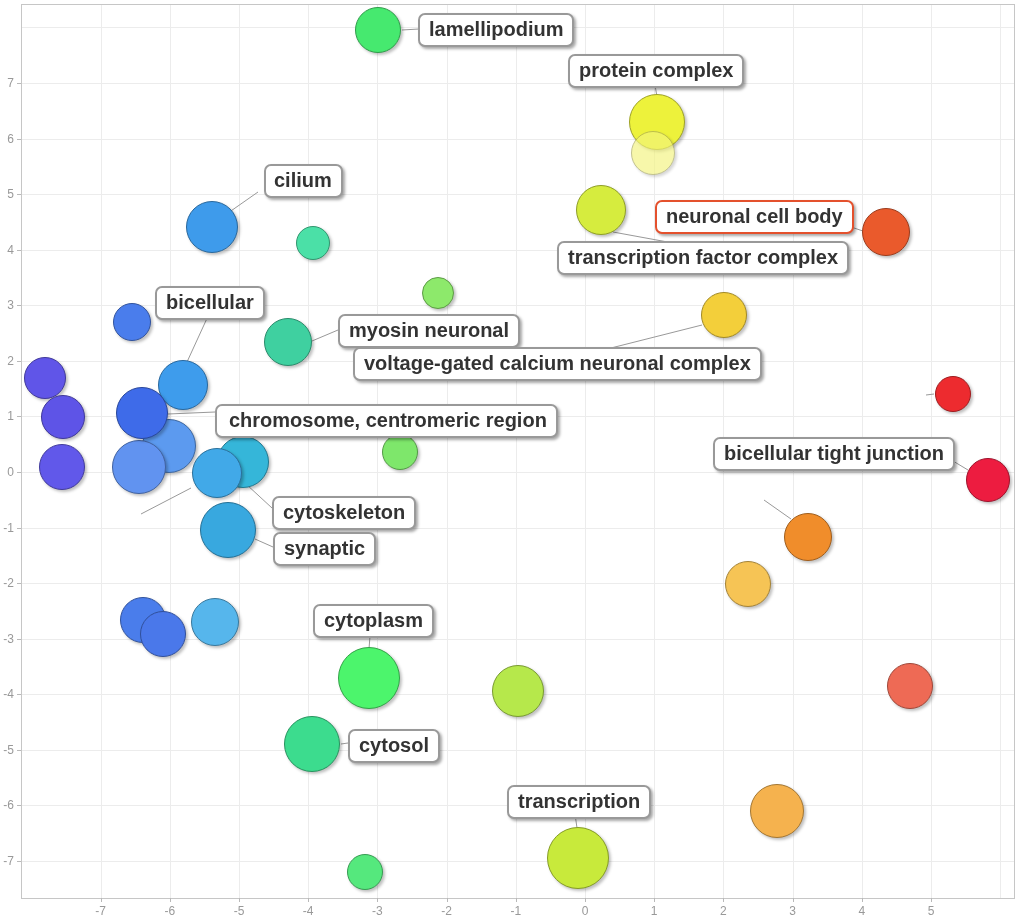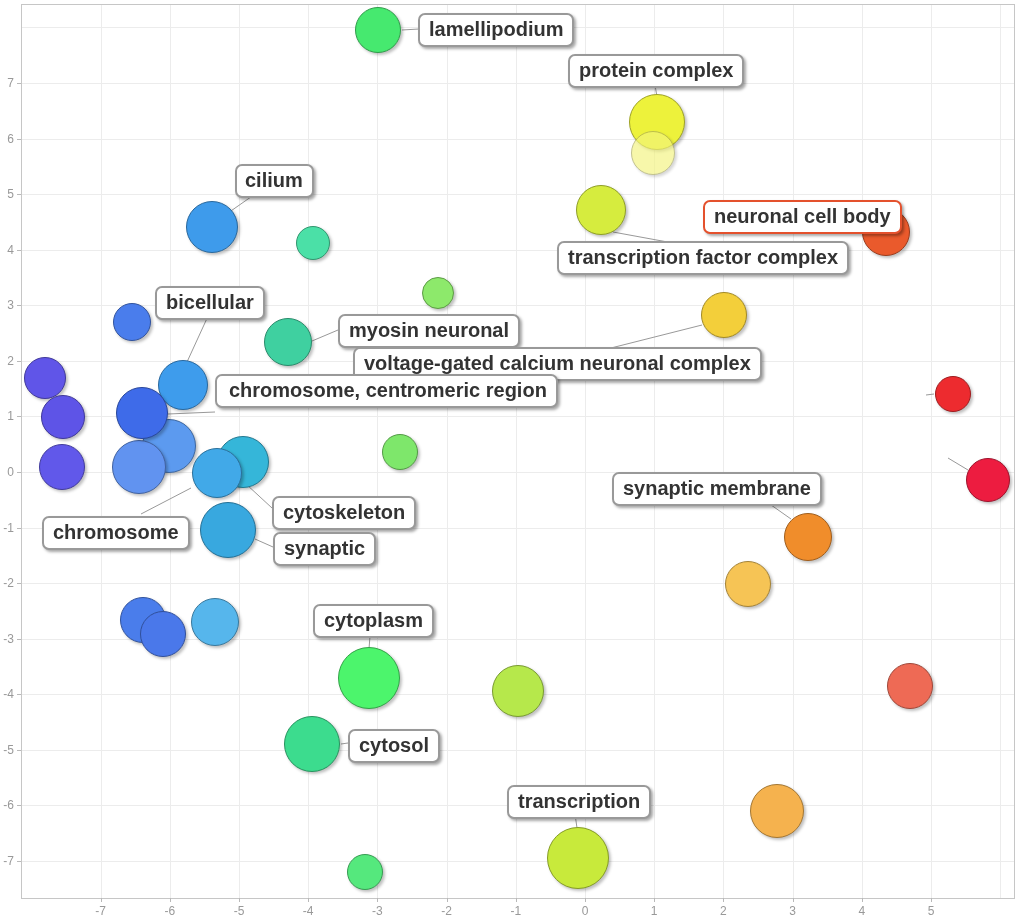--- a/index.html
+++ b/index.html
@@ -164,27 +164,26 @@
     <div class="bubble" style="left: 190.78px; top: 598.039px; width: 48px; height: 48px; background: rgb(86, 182, 236); border: 1.5px solid rgb(57, 121, 157);"></div>
     <div class="bubble" title="cytoplasm" style="left: 338.096px; top: 647.165px; width: 62px; height: 62px; background: rgb(76, 245, 108); border: 1.5px solid rgb(51, 163, 72);"></div>
     <div class="bubble" title="cytosol" style="left: 283.66px; top: 715.737px; width: 56px; height: 56px; background: rgb(60, 220, 142); border: 1.5px solid rgb(40, 147, 95);"></div>
     <div class="bubble" style="left: 491.876px; top: 664.946px; width: 52px; height: 52px; background: rgb(182, 232, 75); border: 1.5px solid rgb(121, 155, 50);"></div>
     <div class="bubble" title="intracellular" style="left: 547.08px; top: 827.212px; width: 62px; height: 62px; background: rgb(200, 234, 59); border: 1.5px solid rgb(133, 156, 39);"></div>
     <div class="bubble" style="left: 346.944px; top: 854.104px; width: 36px; height: 36px; background: rgb(85, 232, 125); border: 1.5px solid rgb(56, 155, 83);"></div>
     <div class="bubble" style="left: 887.24px; top: 662.944px; width: 46px; height: 46px; background: rgb(238, 106, 85); border: 1.5px solid rgb(159, 71, 57);"></div>
     <div class="bubble" style="left: 749.684px; top: 783.977px; width: 54px; height: 54px; background: rgb(245, 178, 78); border: 1.5px solid rgb(163, 119, 52);"></div>
     <div class="term-label" style="left: 418px; top: 13px;">lamellipodium</div>
     <div class="term-label" style="left: 568px; top: 54px;">protein complex</div>
-    <div class="term-label" style="left: 235px; top: 164px; padding-left: 8px;">cilium</div>
-    <div class="term-label highlight" style="left: 655px; top: 200px; margin-left: 48px;">neuronal cell body</div>
+    <div class="term-label" style="left: 264px; top: 164px; padding-left: 8px;">cilium</div>
+    <div class="term-label highlight" style="left: 655px; top: 200px;">neuronal cell body</div>
     <div class="term-label" style="left: 557px; top: 241px;">transcription factor complex</div>
     <div class="term-label" style="left: 155px; top: 286px;">bicellular</div>
     <div class="term-label" style="left: 338px; top: 314px;">myosin neuronal</div>
     <div class="term-label" style="left: 353px; top: 347px;">voltage-gated calcium neuronal complex</div>
-    <div class="term-label" style="left: 215px; top: 374px; padding-left: 12px;">chromosome, centromeric region</div>
-    <div class="term-label" style="left: 612px; top: 472px;">synaptic membrane</div>
-    <div class="term-label" style="left: 42px; top: 516px;">chromosome</div>
+    <div class="term-label" style="left: 215px; top: 404px; padding-left: 12px;">chromosome, centromeric region</div>
+    <div class="term-label" style="left: 713px; top: 437px;">bicellular tight junction</div>
     <div class="term-label" style="left: 272px; top: 496px;">cytoskeleton</div>
     <div class="term-label" style="left: 273px; top: 532px;">synaptic</div>
     <div class="term-label" style="left: 313px; top: 604px;">cytoplasm</div>
     <div class="term-label" style="left: 348px; top: 729px;">cytosol</div>
     <div class="term-label" style="left: 507px; top: 785px;">transcription</div>
   </div>
 
 </body></html>

